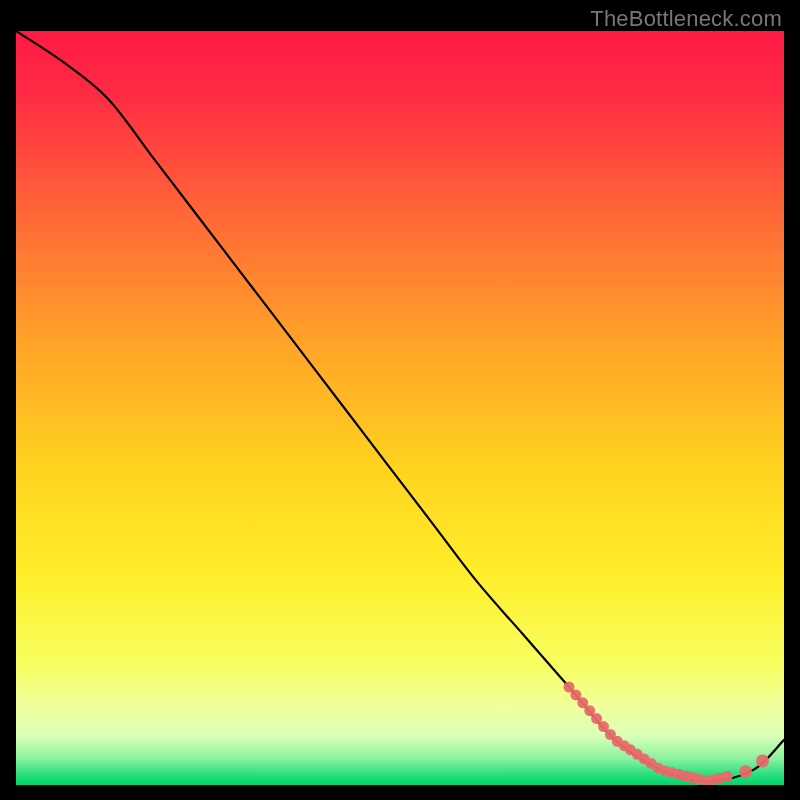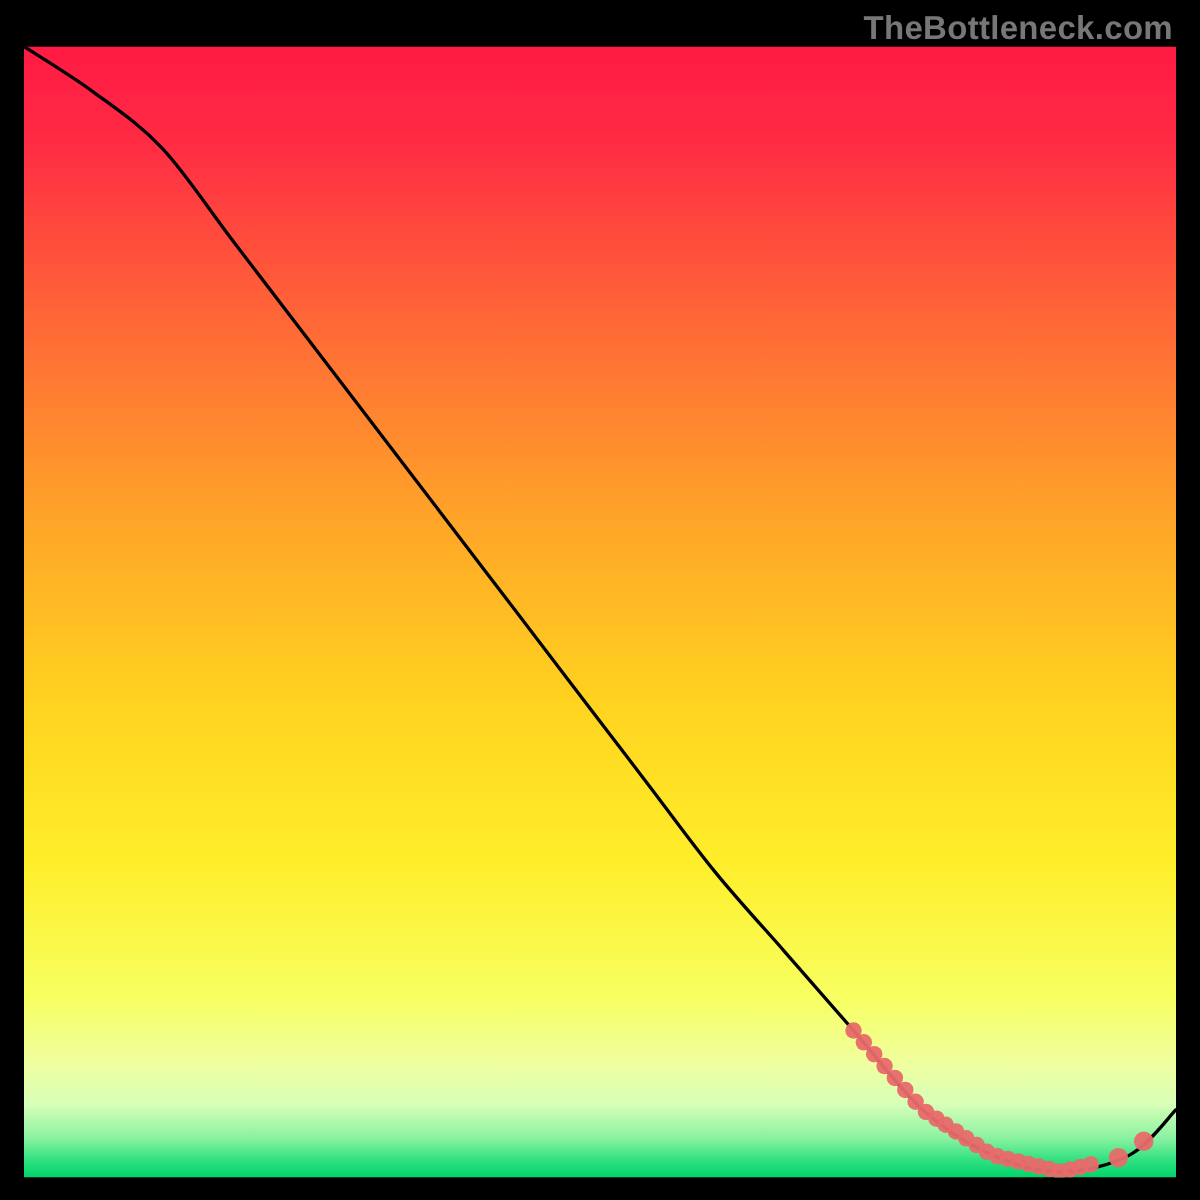--- a/index.html
+++ b/index.html
@@ -24,21 +24,21 @@
   .svg-layer {
     position: absolute;
     inset: 0;
   }
   .watermark {
     position: absolute;
     top: 6px;
     right: 18px;
     font-family: Arial, Helvetica, sans-serif;
     font-size: 22px;
-    font-weight: bold;
+    font-weight: normal;
     color: #777;
     letter-spacing: 0.2px;
   }
 </style>
 </head>
 <body>
 
 <div class="frame">
 
   <div class="watermark">TheBottleneck.com</div>

